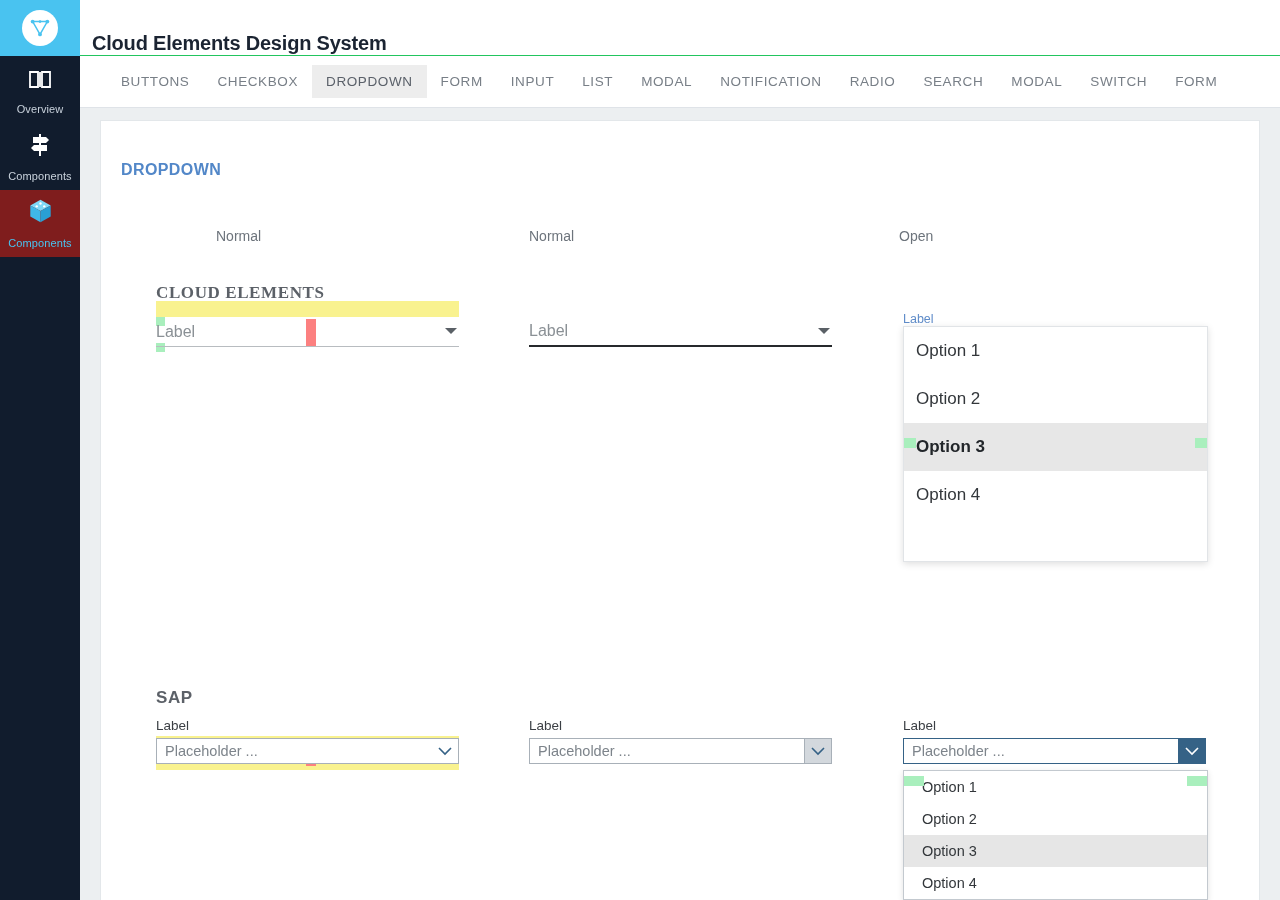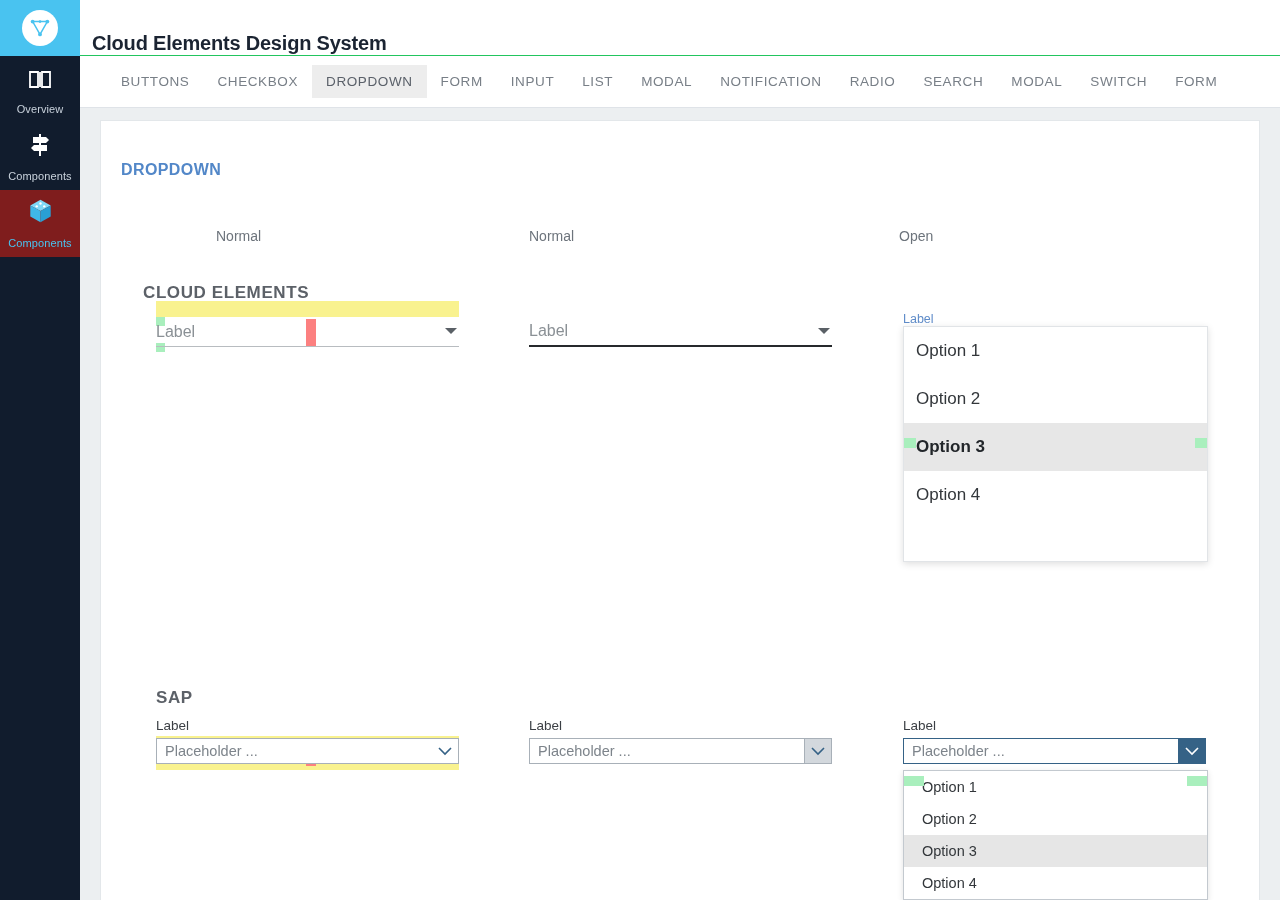--- a/index.html
+++ b/index.html
@@ -77,21 +77,21 @@
   .colhead { position: absolute; font-size: 14px; color: #6d747c; }
   .col-normal { left: 80px; top: 107px; margin-left: 35px; }
   .col-hover  { left: 428px; top: 107px; }
   .col-open   { left: 798px; top: 107px; }
 
   
   .section-head {
     position: absolute; font-size: 17px; font-weight: bold;
     letter-spacing: .6px; color: #5c6168;
   }
-  .sec-ce  { left: 42px; top: 162px; }
+  .sec-ce  { left: 55px; top: 162px; font-family: Liberation Serif, serif; }
   .sec-sap { left: 55px; top: 567px; }
 
   
   .ann-yellow { position: absolute; background: #f9f28f; }
   .ann-green  { position: absolute; background: #a9efbd; }
   .ann-red    { position: absolute; background: #fc8080; }
 
   
   .ce-dd { position: absolute; width: 303px; }
   .ce-dd .ce-field {

